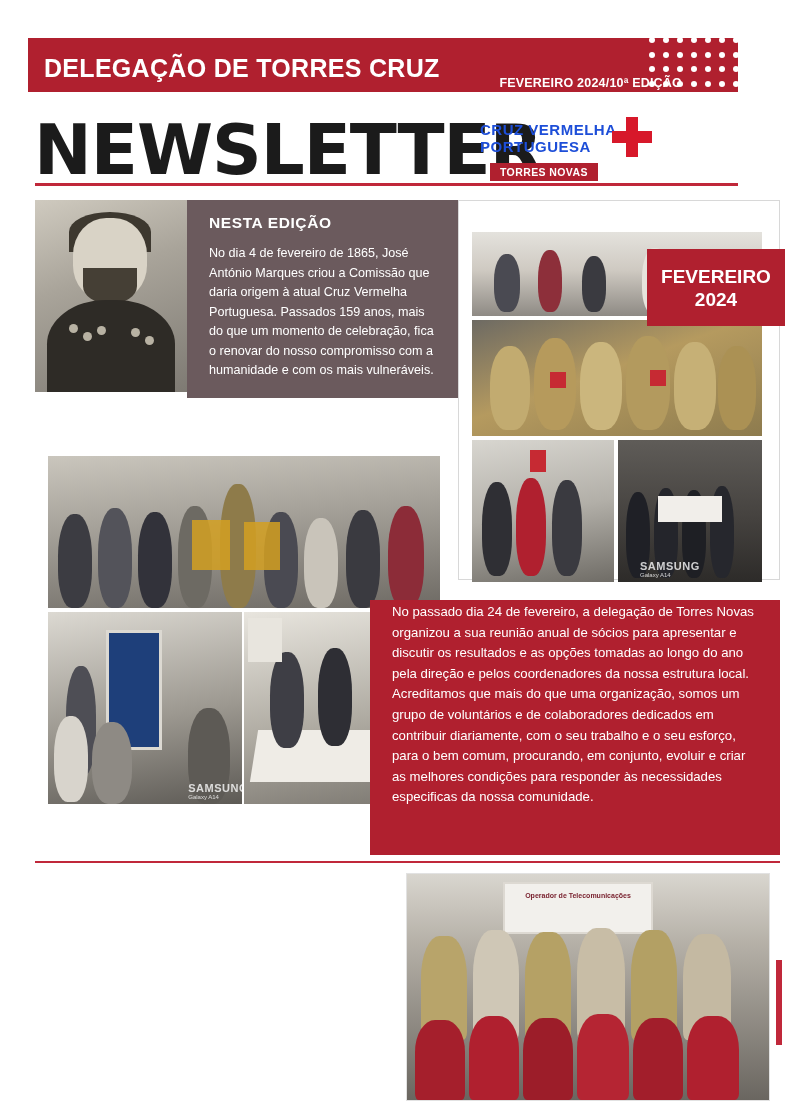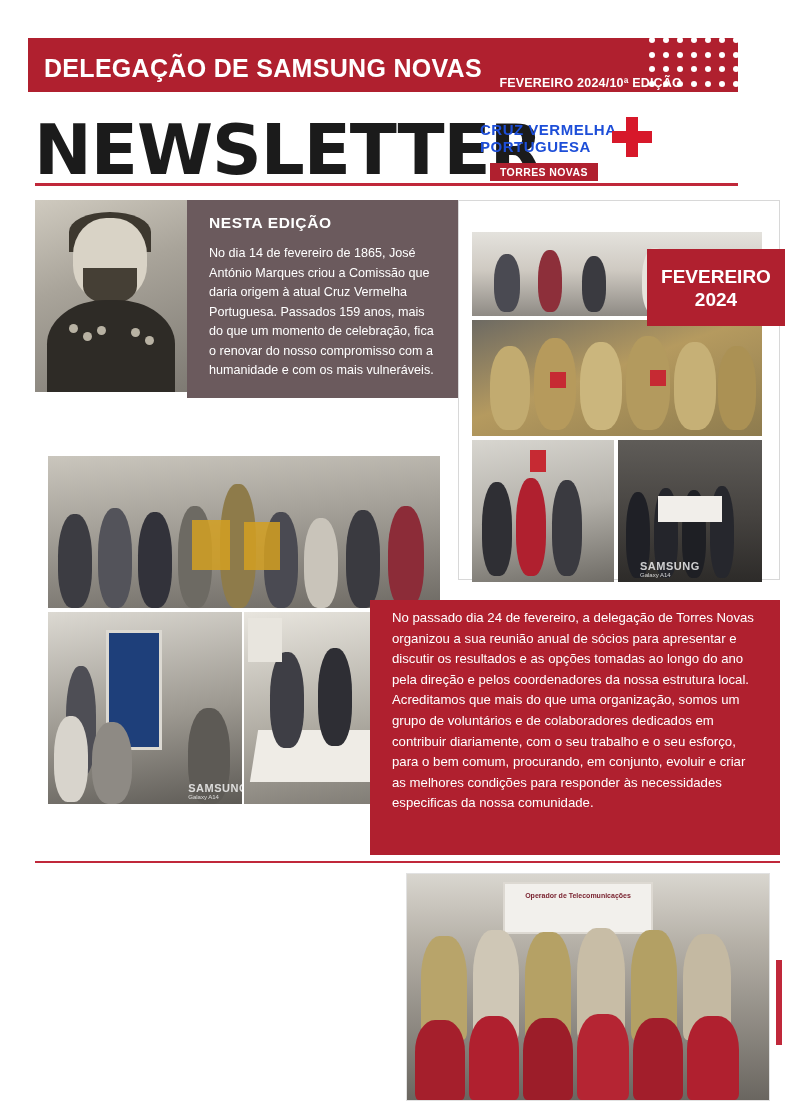--- a/index.html
+++ b/index.html
@@ -253,21 +253,21 @@
   }
   .watermark small { display: block; font-size: 6px; font-weight: normal; letter-spacing: 0; }
 
   
   .red-block {
     position: absolute;
     left: 370px; top: 600px;
     width: 410px; height: 255px;
     background: #b0202f;
     color: #ffffff;
-    padding: 8px 20px 0 22px;
+    padding: 2px 20px 0 22px;
   }
   .red-block p {
     margin: 0;
     font-size: 13.2px;
     line-height: 20.6px;
   }
 
   .rule2 {
     position: absolute;
     left: 35px; top: 861px;
@@ -339,21 +339,21 @@
     <span></span>
   <span></span>
     <span></span>
     <span></span>
     <span></span>
     <span></span>
     <span></span>
     <span></span>
 </div>
 
-<div class="header-title">DELEGAÇÃO DE SAMSUNG NOVAS</div>
+<div class="header-title">DELEGAÇÃO DE TORRES CRUZ</div>
 <div class="header-edition">FEVEREIRO 2024/10ª EDIÇÃO</div>
 <div class="newsletter-word">NEWSLETTER</div>
 
 <div class="logo-block">
   <div class="logo-text">
     <div>CRUZ VERMELHA</div>
     <div>PORTUGUESA</div>
   </div>
   <div class="logo-cross">
     <div class="v"></div>
@@ -371,21 +371,21 @@
   <div class="body"></div>
   <div class="medal" style="left:34px; top:124px;"></div>
   <div class="medal" style="left:48px; top:132px;"></div>
   <div class="medal" style="left:62px; top:126px;"></div>
   <div class="medal" style="left:96px; top:128px;"></div>
   <div class="medal" style="left:110px; top:136px;"></div>
 </div>
 
 <div class="edicao-box">
   <div class="edicao-title">NESTA EDIÇÃO</div>
-  <div class="edicao-text">No dia 14 de fevereiro de 1865,  José António Marques criou a Comissão que daria origem à atual Cruz Vermelha Portuguesa. Passados 159 anos, mais do que um momento de celebração, fica o renovar do nosso compromisso com a humanidade e com os mais vulneráveis.</div>
+  <div class="edicao-text">No dia 4 de fevereiro de 1865,  José António Marques criou a Comissão que daria origem à atual Cruz Vermelha Portuguesa. Passados 159 anos, mais do que um momento de celebração, fica o renovar do nosso compromisso com a humanidade e com os mais vulneráveis.</div>
 </div>
 
 <div class="frame-right"></div>
 
 <div class="ph photo-r1">
   <div class="blob" style="left:22px; top:22px; width:26px; height:58px; background:#4a4a52;"></div>
   <div class="blob" style="left:66px; top:18px; width:24px; height:62px; background:#8d2f3a;"></div>
   <div class="blob" style="left:110px; top:24px; width:24px; height:56px; background:#3a3a40;"></div>
   <div class="blob" style="left:170px; top:16px; width:26px; height:66px; background:#e6e3dc;"></div>
   <div class="blob" style="left:214px; top:20px; width:26px; height:62px; background:#b0202f;"></div>

